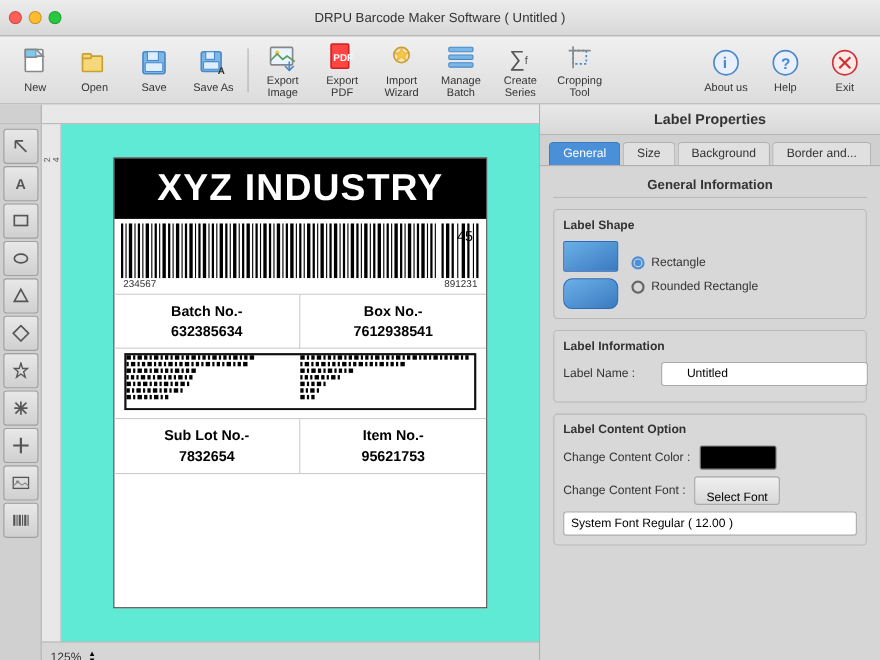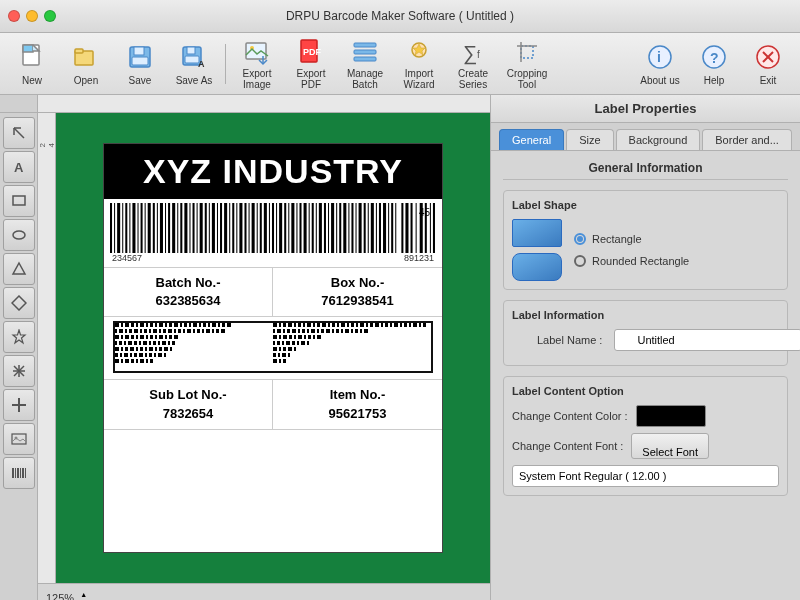--- a/index.html
+++ b/index.html
@@ -130,21 +130,21 @@
       background: #e8e8e8;
       border-right: 1px solid #b0b0b0;
       font-size: 8px;
       color: #555;
       position: relative;
       overflow: hidden;
     }
 
     .canvas-content {
       flex: 1;
-      background: #15803d;
+      background: #5eead4;
       position: relative;
       overflow: hidden;
       display: flex;
       align-items: center;
       justify-content: center;
     }
 
     
     .label-canvas {
       background: white;
@@ -184,21 +184,21 @@
       justify-content: space-between;
       width: 100%;
       font-size: 9px;
       color: #333;
       padding: 0 2px;
     }
     .barcode-right-num {
       position: absolute;
       right: 6px;
       top: 4px;
-      font-size: 10px;
+      font-size: 13px;
     }
 
     
     .info-grid {
       display: grid;
       grid-template-columns: 1fr 1fr;
       border-top: 1px solid #ccc;
     }
     .info-cell {
       padding: 6px 10px;
@@ -351,23 +351,22 @@
     .radio-circle.checked::after {
       content: '';
       width: 6px; height: 6px; border-radius: 50%;
       background: #4a90d9;
     }
 
     
     .label-info-row {
       display: flex;
       align-items: center;
-      gap: 12px;
+      gap: 24px;
       margin-bottom: 6px;
-      margin-left: 25px;
     }
     .field-label { font-size: 11px; color: #333; white-space: nowrap; }
     .text-input {
       flex: 1;
       height: 22px;
       border: 1px solid #aaa;
       border-radius: 3px;
       background: white;
       padding: 0 22px;
       font-size: 11px;
@@ -487,35 +486,35 @@
       <svg width="28" height="28" viewBox="0 0 28 28">
           <rect x="4" y="2" width="16" height="22" rx="1" fill="#ff4444" stroke="#cc2222" stroke-width="1.5"></rect>
           <text x="6" y="17" font-size="9" fill="white" font-weight="bold">PDF</text>
         </svg>
     </div>
     <span class="toolbar-label">Export PDF</span>
   </div>
   <div class="toolbar-item">
     <div class="toolbar-icon">
       <svg width="28" height="28" viewBox="0 0 28 28">
+          <circle cx="14" cy="12" r="7" fill="#ffe0b0" stroke="#c8a030" stroke-width="1.5"></circle>
+          <polygon points="14,6 16,10 20,10 17,13 18,17 14,14 10,17 11,13 8,10 12,10" fill="#f5c842" stroke="#c8a030" stroke-width="0.5"></polygon>
+        </svg>
+    </div>
+    <span class="toolbar-label">Import Wizard</span>
+  </div>
+  <div class="toolbar-item">
+    <div class="toolbar-icon">
+      <svg width="28" height="28" viewBox="0 0 28 28">
           <rect x="3" y="5" width="22" height="4" rx="1" fill="#7bb8e8" stroke="#4a88c8" stroke-width="1"></rect>
           <rect x="3" y="12" width="22" height="4" rx="1" fill="#7bb8e8" stroke="#4a88c8" stroke-width="1"></rect>
           <rect x="3" y="19" width="22" height="4" rx="1" fill="#7bb8e8" stroke="#4a88c8" stroke-width="1"></rect>
         </svg>
     </div>
     <span class="toolbar-label">Manage Batch</span>
-  </div>
-  <div class="toolbar-item">
-    <div class="toolbar-icon">
-      <svg width="28" height="28" viewBox="0 0 28 28">
-          <circle cx="14" cy="12" r="7" fill="#ffe0b0" stroke="#c8a030" stroke-width="1.5"></circle>
-          <polygon points="14,6 16,10 20,10 17,13 18,17 14,14 10,17 11,13 8,10 12,10" fill="#f5c842" stroke="#c8a030" stroke-width="0.5"></polygon>
-        </svg>
-    </div>
-    <span class="toolbar-label">Import Wizard</span>
   </div>
   <div class="toolbar-item">
     <div class="toolbar-icon">
       <svg width="28" height="28" viewBox="0 0 28 28">
           <text x="4" y="22" font-size="20" fill="#555">∑</text>
           <text x="18" y="20" font-size="10" fill="#555">f</text>
         </svg>
     </div>
     <span class="toolbar-label">Create Series</span>
   </div>

